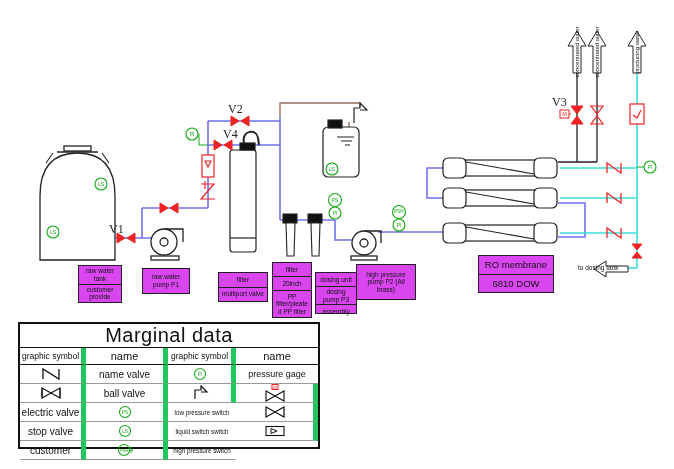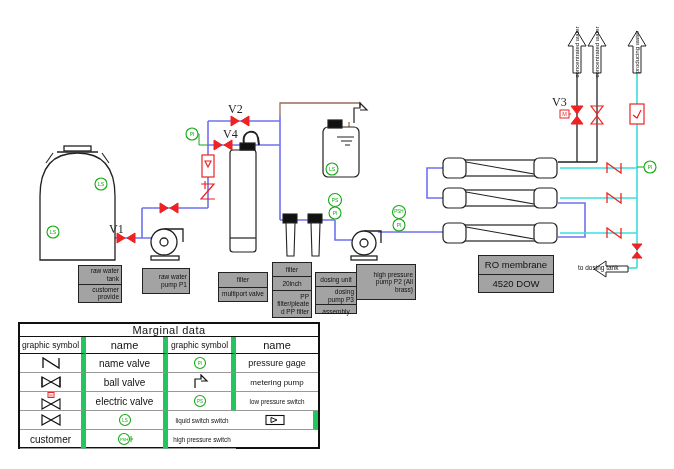--- a/index.html
+++ b/index.html
@@ -1,35 +1,35 @@
 <!DOCTYPE html>
 <html><head>
 <meta charset="utf-8">
 <style>
   html,body{margin:0;padding:0;background:#fff;}
   .stage{position:relative;width:674px;height:469px;background:#fff;overflow:hidden;
          font-family:"Liberation Sans",sans-serif;color:#111;}
   svg.layer{position:absolute;left:0;top:0;}
-  .lblbox{position:absolute;border:1px solid #222;background:#a3a3a3;text-align:right;
+  .lblbox{position:absolute;border:1px solid #222;background:#d946ef;text-align:center;
           font-size:6.5px;line-height:1.18;display:flex;flex-direction:column;box-sizing:border-box;}
   .lblbox .sec{flex:1;display:flex;align-items:center;justify-content:center;
                padding:1px 2px;overflow-wrap:anywhere;}
   .lblbox .sec + .sec{border-top:1px solid #222;}
   .instr{position:absolute;color:#12a812;font-size:5px;text-align:center;line-height:1;width:14px;}
   .instr.wide{width:16px;font-size:4.5px;}
   .vlabel{position:absolute;color:#222;font-size:12px;font-family:"Liberation Serif",serif;line-height:1;}
   .mlabel{position:absolute;color:#e22;font-size:5.5px;line-height:1;width:9px;text-align:center;}
   .arrowtext{position:absolute;font-size:6px;color:#111;text-align:center;width:70px;
              transform:rotate(-90deg);white-space:nowrap;line-height:1;}
   .todosing{position:absolute;font-size:6.5px;color:#111;white-space:nowrap;}
   
   .legend{position:absolute;left:18px;top:322px;width:302px;height:127px;border:2px solid #111;
           background:#fff;display:flex;flex-direction:column;box-sizing:border-box;}
   .legend .title{height:26px;display:flex;align-items:center;justify-content:center;
-                 font-size:11px;letter-spacing:.5px;}
+                 font-size:20px;letter-spacing:.5px;}
   .legend .grid{flex:1;display:grid;grid-template-columns:66px 82px 68px 82px;
                 grid-template-rows:17px repeat(5,1fr);border-top:1px solid #111;}
   .legend .cell{border-right:5px solid #22c55e;border-bottom:1px solid #999;display:flex;
                 align-items:center;justify-content:center;overflow:hidden;}
   .legend .cell.lastcol{border-right:none;}
   .legend .cell.hdr{border-bottom:1px solid #111;}
   .legend .hdr.gs{font-size:8.5px;}
   .legend .hdr.nm{font-size:11px;}
   .legend .n-lg{font-size:10px;}
   .legend .n-md{font-size:9px;}
@@ -231,21 +231,21 @@
     <div class="sec">dosing pump P3</div>
     <div class="sec" style="flex:0 0 11px;">assembly</div>
   </div>
 
   <div class="lblbox" style="left:356px;top:264px;width:60px;height:36px;">
     <div class="sec">high pressure pump P2 (All brass)</div>
   </div>
 
   <div class="lblbox" style="left:478px;top:255px;width:76px;height:38px;font-size:9.5px;">
     <div class="sec">RO membrane</div>
-    <div class="sec">4520 DOW</div>
+    <div class="sec">6810 DOW</div>
   </div>
 
   <span class="todosing" style="left:578px;top:264px;">to dosing tank</span>
 
   <span class="vlabel" style="left:109px;top:223px;">V1</span>
   <span class="vlabel" style="left:228px;top:103px;">V2</span>
   <span class="vlabel" style="left:552px;top:96px;">V3</span>
   <span class="vlabel" style="left:215px;top:128px;margin-left:8px;">V4</span>
 
   <span class="mlabel" style="left:560px;top:111.5px;">M</span>
@@ -292,21 +292,20 @@
             <path d="M4,3 L13,8 L4,13 Z M22,3 L13,8 L22,13 Z" fill="none" stroke="#111" stroke-width="1.1"></path>
             <path d="M4,3 V13 M22,3 V13" stroke="#111" stroke-width="1.1"></path>
           </svg>
       </div>
       <div class="cell n-lg">ball valve</div>
       <div class="cell">
         <svg width="26" height="16" viewBox="0 0 26 16">
             <path d="M8,14 L8,5 L14,5 L14,1 L20,7 L14,7" fill="none" stroke="#111" stroke-width="1.2"></path>
           </svg>
       </div>
-      <div class="cell n-md2 lastcol">metering pump</div>
 
       <div class="cell">
         <svg width="26" height="18" viewBox="0 0 26 18">
             <rect x="10" y="0.5" width="6" height="5" fill="none" stroke="#e22" stroke-width="1"></rect>
             <text x="13" y="4.8" font-size="4" fill="#e22" text-anchor="middle">M</text>
             <path d="M4,7 L13,12 L4,17 Z M22,7 L13,12 L22,17 Z" fill="none" stroke="#111" stroke-width="1.1"></path>
           </svg>
       </div>
       <div class="cell n-lg">electric valve</div>
       <div class="cell">
@@ -315,20 +314,21 @@
             <text x="13" y="10" font-size="4.5" fill="#12a812" text-anchor="middle">PS</text>
           </svg>
       </div>
       <div class="cell n-sm lastcol">low pressure switch</div>
 
       <div class="cell">
         <svg width="26" height="16" viewBox="0 0 26 16">
             <path d="M4,3 L13,8 L4,13 Z M22,3 L13,8 L22,13 Z" fill="none" stroke="#111" stroke-width="1.2"></path>
           </svg>
       </div>
+      <div class="cell n-lg">stop valve</div>
       <div class="cell">
         <svg width="26" height="16" viewBox="0 0 26 16">
             <circle cx="13" cy="8" r="5.5" fill="none" stroke="#12a812" stroke-width="1.1"></circle>
             <text x="13" y="10" font-size="4.5" fill="#12a812" text-anchor="middle">LS</text>
           </svg>
       </div>
       <div class="cell n-sm lastcol">liquid switch switch</div>
 
       <div class="cell">
         <svg width="26" height="16" viewBox="0 0 26 16">

